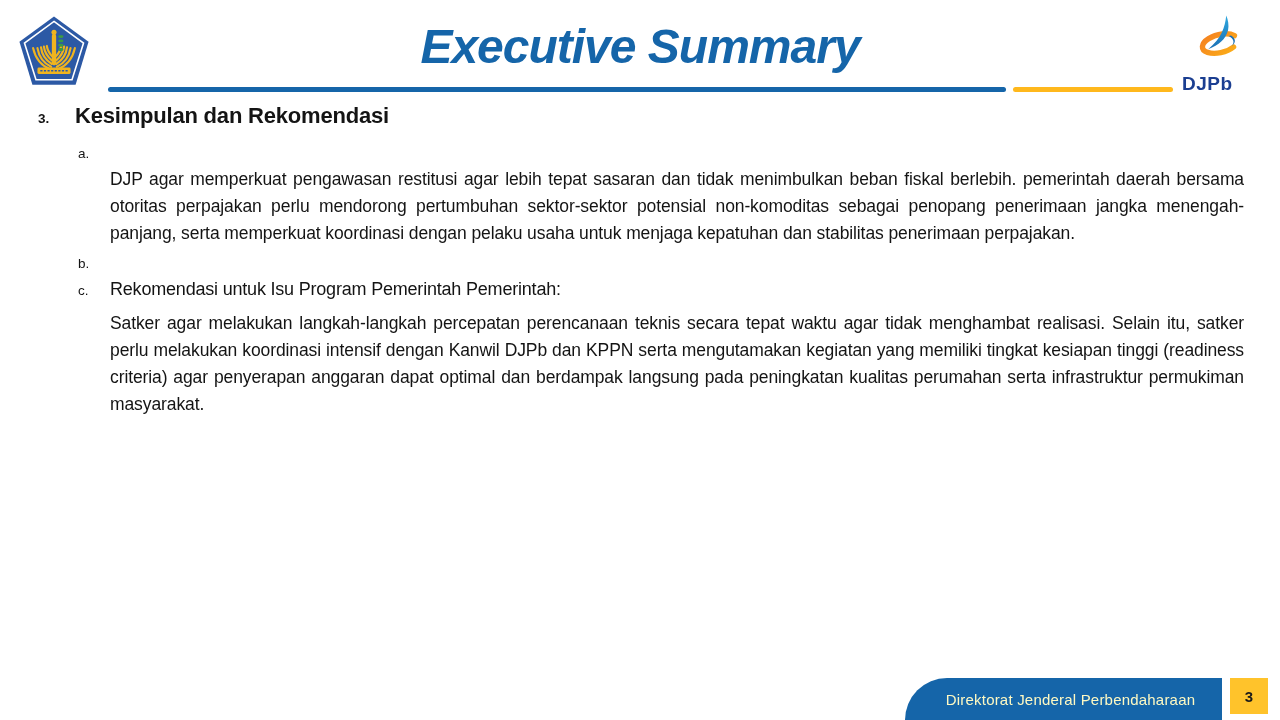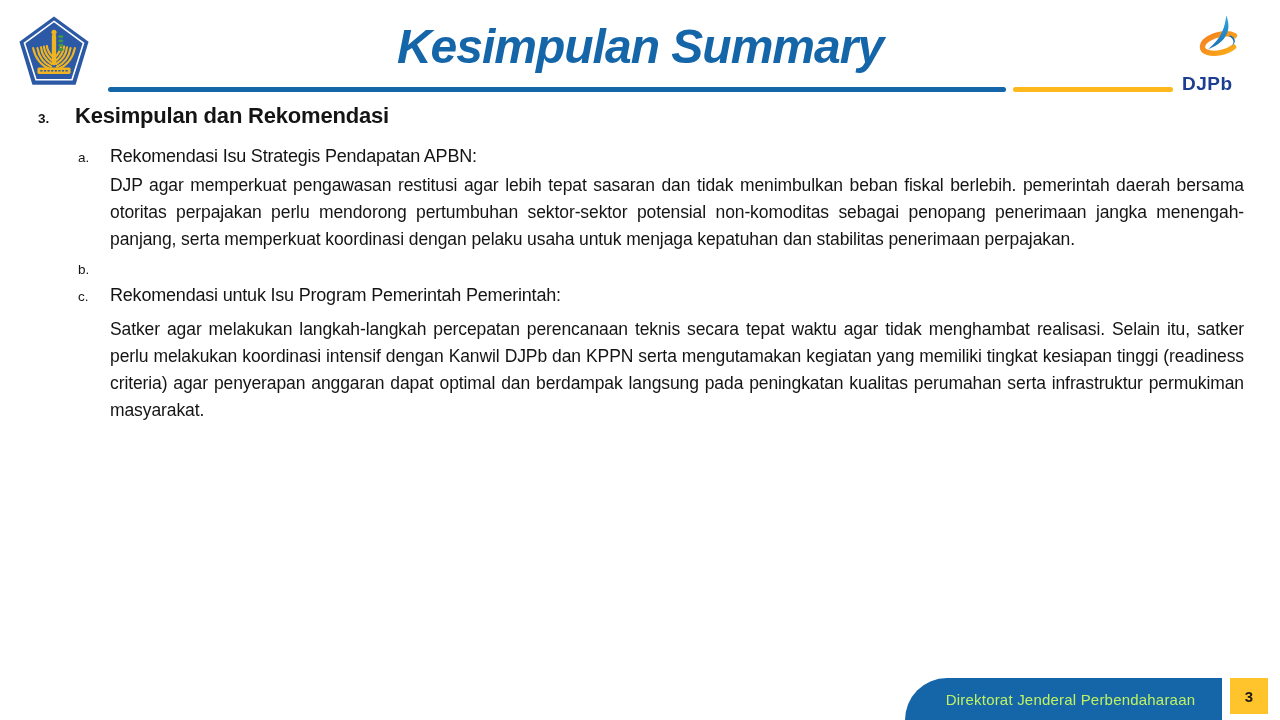--- a/index.html
+++ b/index.html
@@ -56,21 +56,21 @@
   .item-a .item-head{margin-top:17px;}
   .item-b .item-head{margin-top:9px;}
   .item-c .item-head{margin-top:8px;}
   .item-c .body-text{margin-top:10px;}
   
   .footer-ribbon{
     position:absolute;left:905px;top:678px;width:317px;height:42px;
     background:var(--blue);
     border-top-left-radius:42px;
     display:flex;align-items:center;justify-content:center;
-    color:#bef264;font-size:15px;letter-spacing:.2px;
+    color:#fef9c3;font-size:15px;letter-spacing:.2px;
     padding-left:14px;box-sizing:border-box;
   }
   .page-badge{
     position:absolute;left:1230px;top:678px;width:38px;height:36px;
     background:var(--badge-gold);
     display:flex;align-items:center;justify-content:center;
     font-size:15px;font-weight:bold;color:#1a1a1a;
   }
 </style>
 </head>
@@ -102,21 +102,21 @@
         <path d="M58,36 l3,0"></path>
         <path d="M58,42 l3,0"></path>
         <path d="M58,48 l3,0"></path>
     </g>
 
     <rect x="27" y="73" width="46" height="9" rx="2" fill="#F0B41F"></rect>
     <line x1="31" y1="77.5" x2="69" y2="77.5" stroke="#2C59A5" stroke-width="2" stroke-dasharray="3 2"></line>
   </svg>
 </div>
 
-<div class="slide-title">Kesimpulan Summary</div>
+<div class="slide-title">Executive Summary</div>
 <div class="rule-blue"></div>
 <div class="rule-gold"></div>
 
 <div class="djpb-logo">
   <svg class="djpb-mark" viewBox="0 0 100 100" aria-hidden="true">
     <defs>
       <linearGradient id="og" x1="0" y1="0" x2="1" y2="1">
         <stop offset="0" stop-color="#F58220"></stop>
           <stop offset="1" stop-color="#FBAD18"></stop>
       </linearGradient>
@@ -139,21 +139,20 @@
 <div class="content">
 
   <div class="sec-head">
     <span class="sec-num">3.</span>
     <span class="sec-title">Kesimpulan dan Rekomendasi</span>
   </div>
 
   <div class="item item-a">
     <div class="item-head">
       <span class="marker">a.</span>
-      <span class="head-text">Rekomendasi Isu  Strategis Pendapatan APBN:</span>
     </div>
     <p class="body-text">DJP agar memperkuat pengawasan restitusi agar lebih tepat sasaran dan tidak menimbulkan beban fiskal berlebih. pemerintah daerah bersama otoritas perpajakan perlu mendorong pertumbuhan sektor-sektor potensial non-komoditas sebagai penopang penerimaan jangka menengah-panjang, serta memperkuat koordinasi dengan pelaku usaha untuk menjaga kepatuhan dan stabilitas penerimaan perpajakan.</p>
   </div>
 
   <div class="item item-b">
     <div class="item-head">
       <span class="marker">b.</span>
     </div>
   </div>
 

